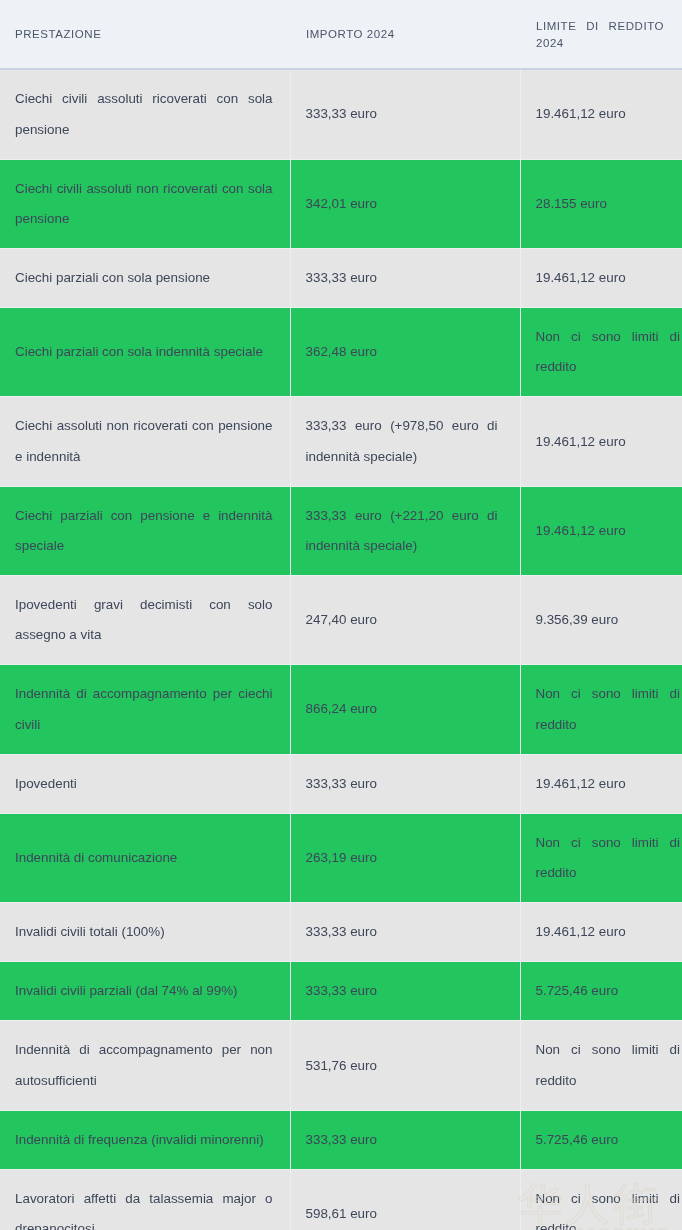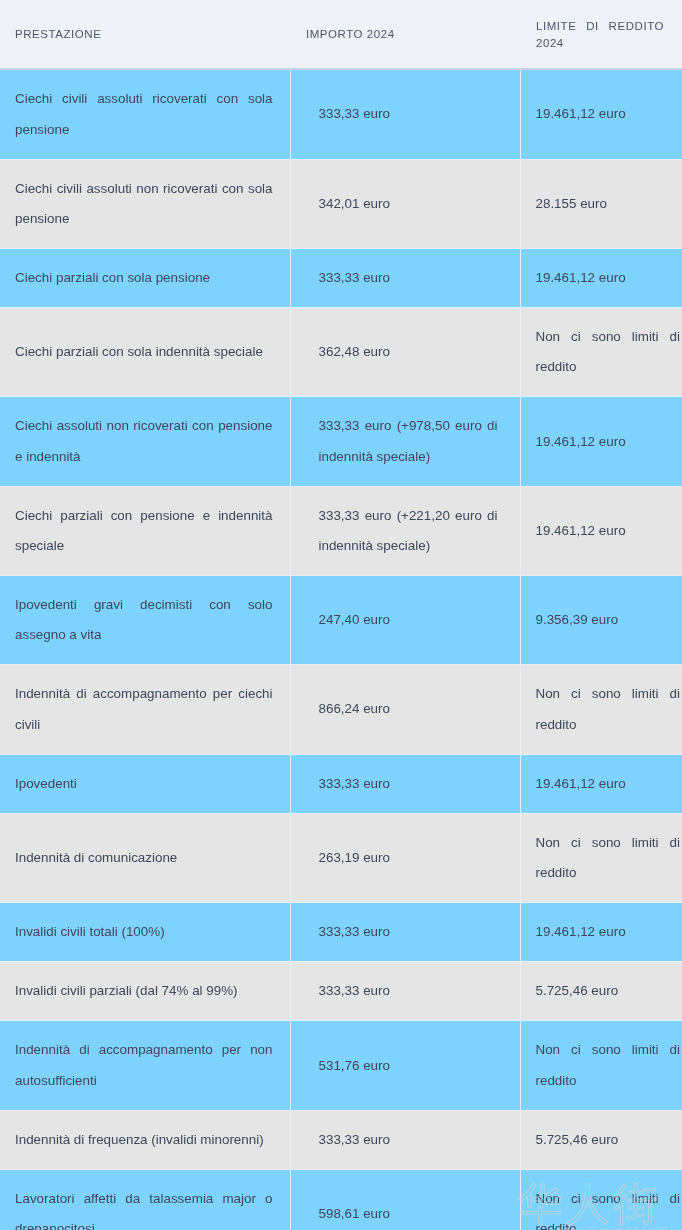--- a/index.html
+++ b/index.html
@@ -75,25 +75,25 @@
     color: #3d4759;
     vertical-align: middle;
     padding: 14px 16px;
     border-bottom: 1px solid #eceff4;
     border-right: 1px solid #eceff4;
     text-align: justify;
     text-align-last: left;
     hyphens: none;
   }
   tbody td.col-name { padding-left: 15px; padding-right: 17px; }
-  tbody td.col-amount { padding-left: 28px; padding-right: 22px; }
+  tbody td.col-amount { padding-left: 15px; padding-right: 22px; }
   tbody td.col-limit  { padding-left: 15px; padding-right: 2px; border-right: none; }
 
-  tbody tr.odd  td { background: #7dd3fc; }
-  tbody tr.even td { background: #e5e5e5; }
+  tbody tr.odd  td { background: #e5e5e5; }
+  tbody tr.even td { background: #22c55e; }
 
   tbody tr:last-child td { border-bottom: 1px solid #eceff4; }
 
   
   .watermark {
     position: absolute;
     right: 6px;
     bottom: 10px;
     width: 160px;
     height: 80px;

